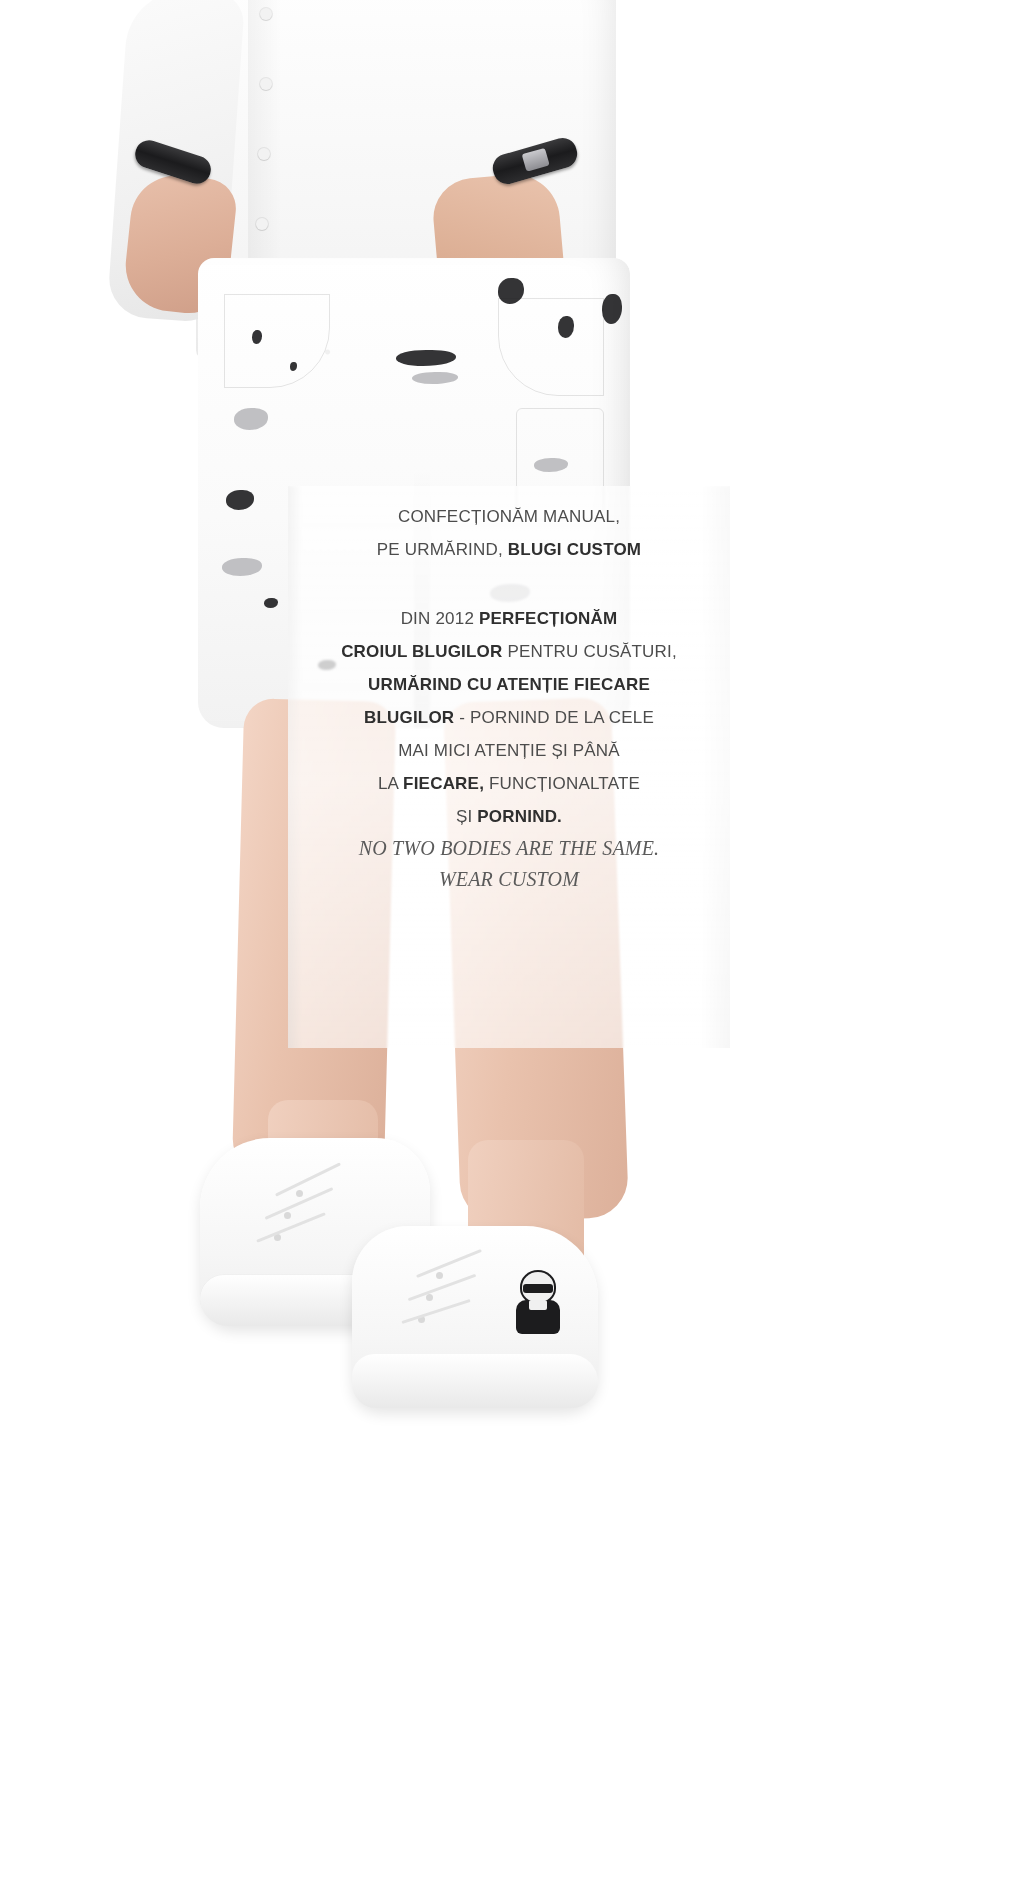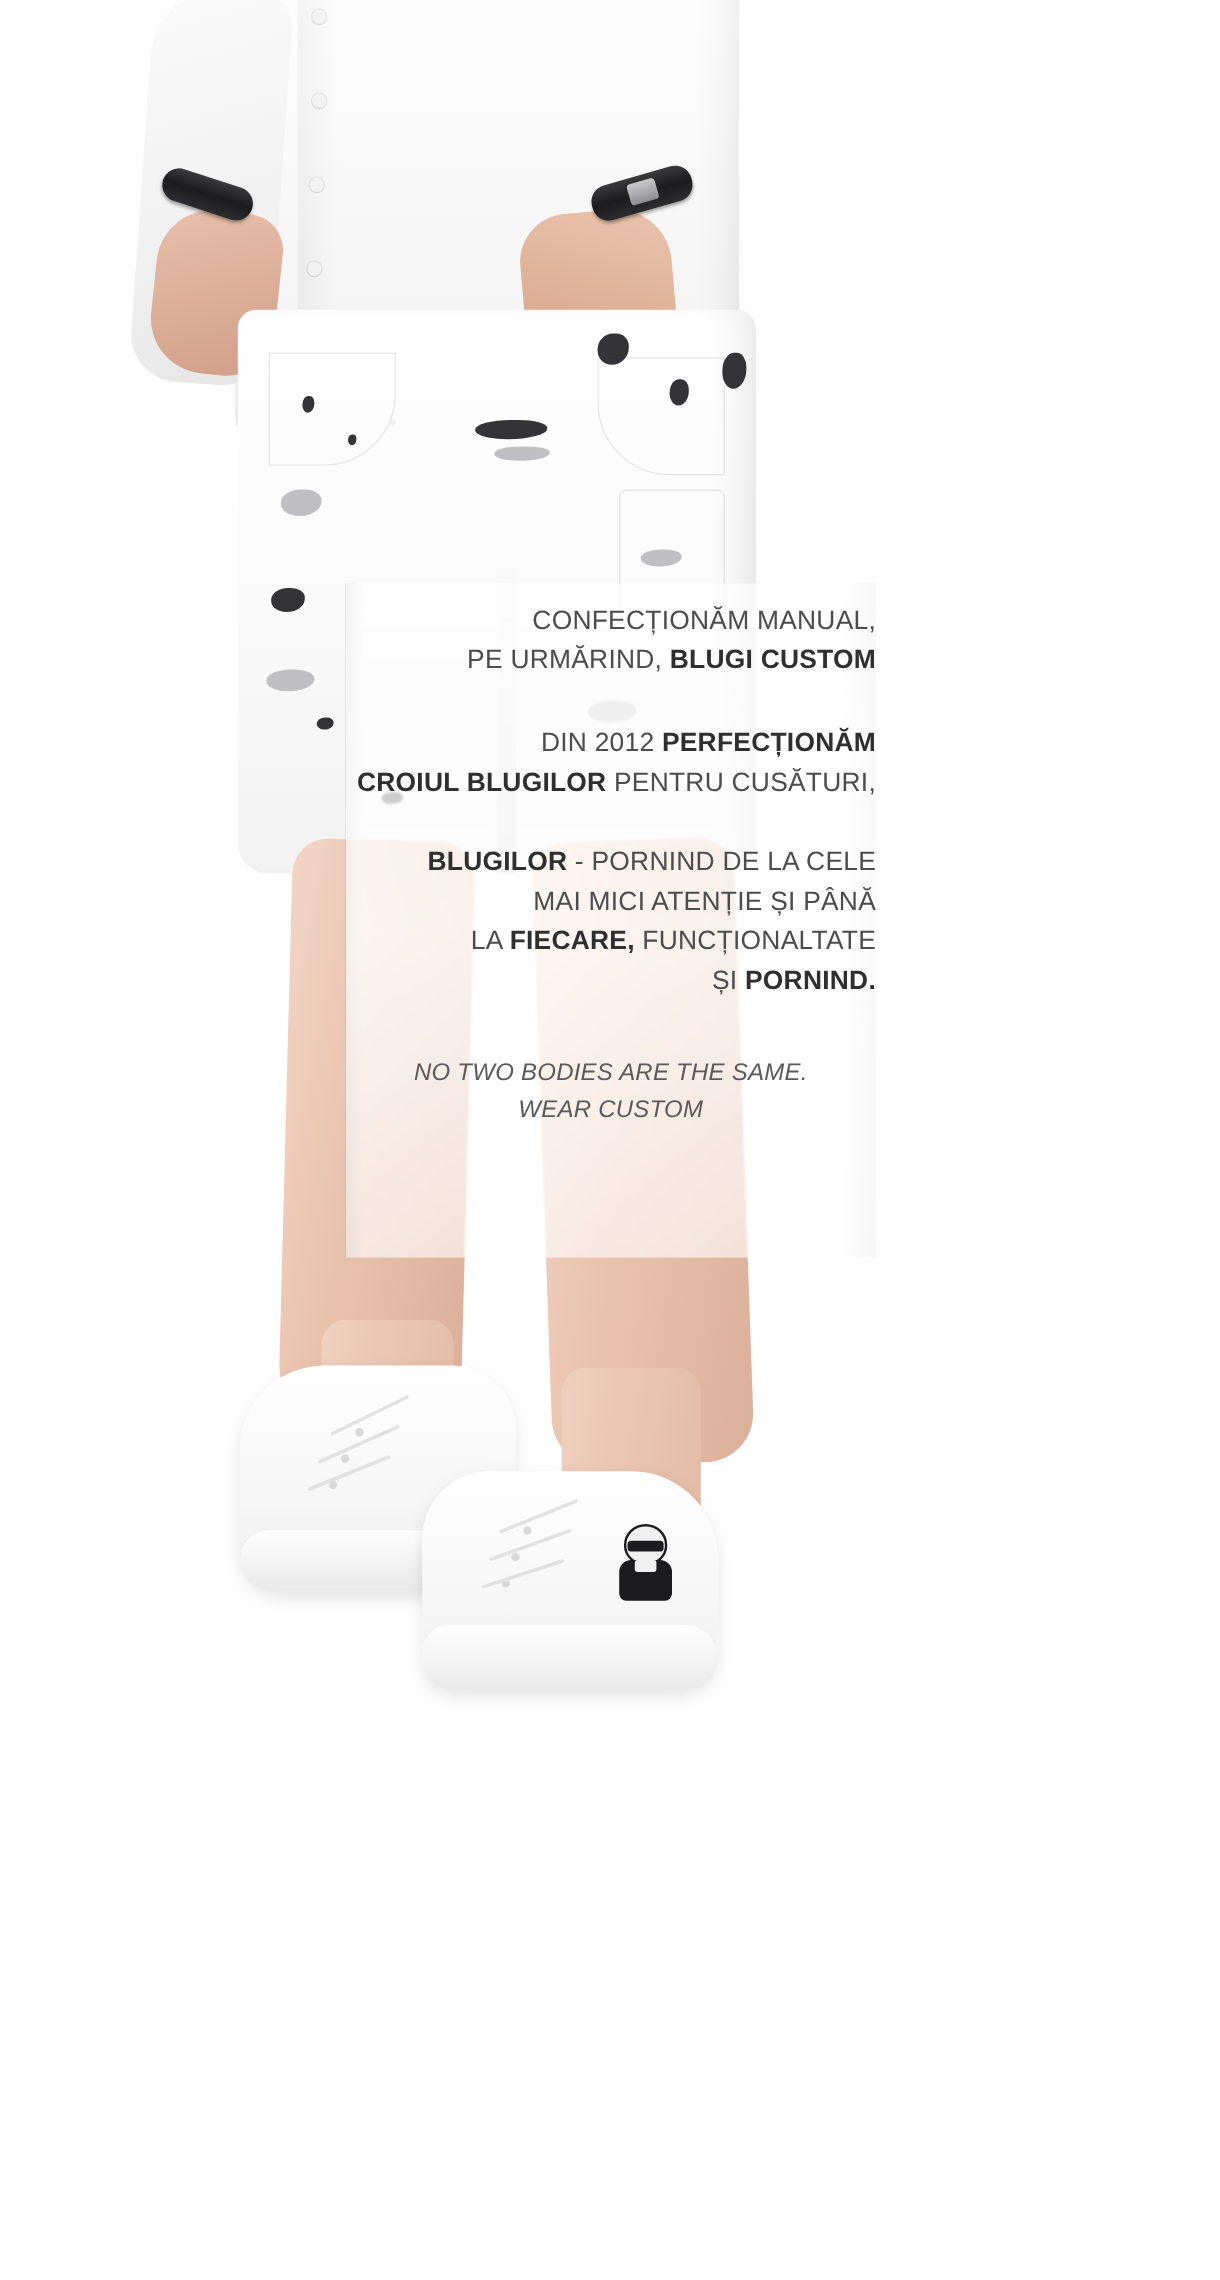--- a/index.html
+++ b/index.html
@@ -292,35 +292,34 @@
   .overlay-inner {
     position: absolute;
     left: 0;
     top: 0;
     width: 100%;
     text-align: center;
     padding-top: 8px;
   }
   .block {
     color: #4c4c4c;
-    font-size: 22px;
+    font-size: 17px;
     line-height: 33px;
     letter-spacing: 0.2px;
-    text-align: right;
   }
   .block.b1 { margin-top: 6px; }
   .block.b2 { margin-top: 36px; }
   .block b { color: #2f2f2f; font-weight: 700; }
   .tagline {
-    margin-top: 46px;
     color: #5a5a5a;
     font-size: 20px;
     line-height: 31px;
     font-style: italic;
     letter-spacing: 0.2px;
+    font-family: Liberation Serif, serif;
   }
   .overlay-edge-l {
     position: absolute;
     left: 288px;
     top: 486px;
     width: 14px;
     height: 562px;
     background: linear-gradient(90deg, rgba(120,120,120,0.28), rgba(255,255,255,0));
   }
   .overlay-edge-r {
@@ -423,21 +422,21 @@
     <div class="overlay-inner">
 
       <div class="block b1">
         <span>CONFECȚIONĂM MANUAL,</span><br>
         <span>PE URMĂRIND, </span><b>BLUGI CUSTOM</b><br>
       </div>
 
       <div class="block b2">
         <span>DIN 2012 </span><b>PERFECȚIONĂM</b><br>
         <b>CROIUL BLUGILOR</b><span> PENTRU CUSĂTURI,</span><br>
-        <br>
+        <b>URMĂRIND CU ATENȚIE FIECARE</b><br>
         <b>BLUGILOR</b><span> - PORNIND DE LA CELE</span><br>
         <span>MAI MICI ATENȚIE ȘI PÂNĂ</span><br>
         <span>LA </span><b>FIECARE,</b><span> FUNCȚIONALTATE</span><br>
         <span>ȘI </span><b>PORNIND.</b>
       </div>
 
       <div class="tagline">
         <span>NO TWO BODIES ARE THE SAME.</span><br>
         <span>WEAR CUSTOM</span>
       </div>

